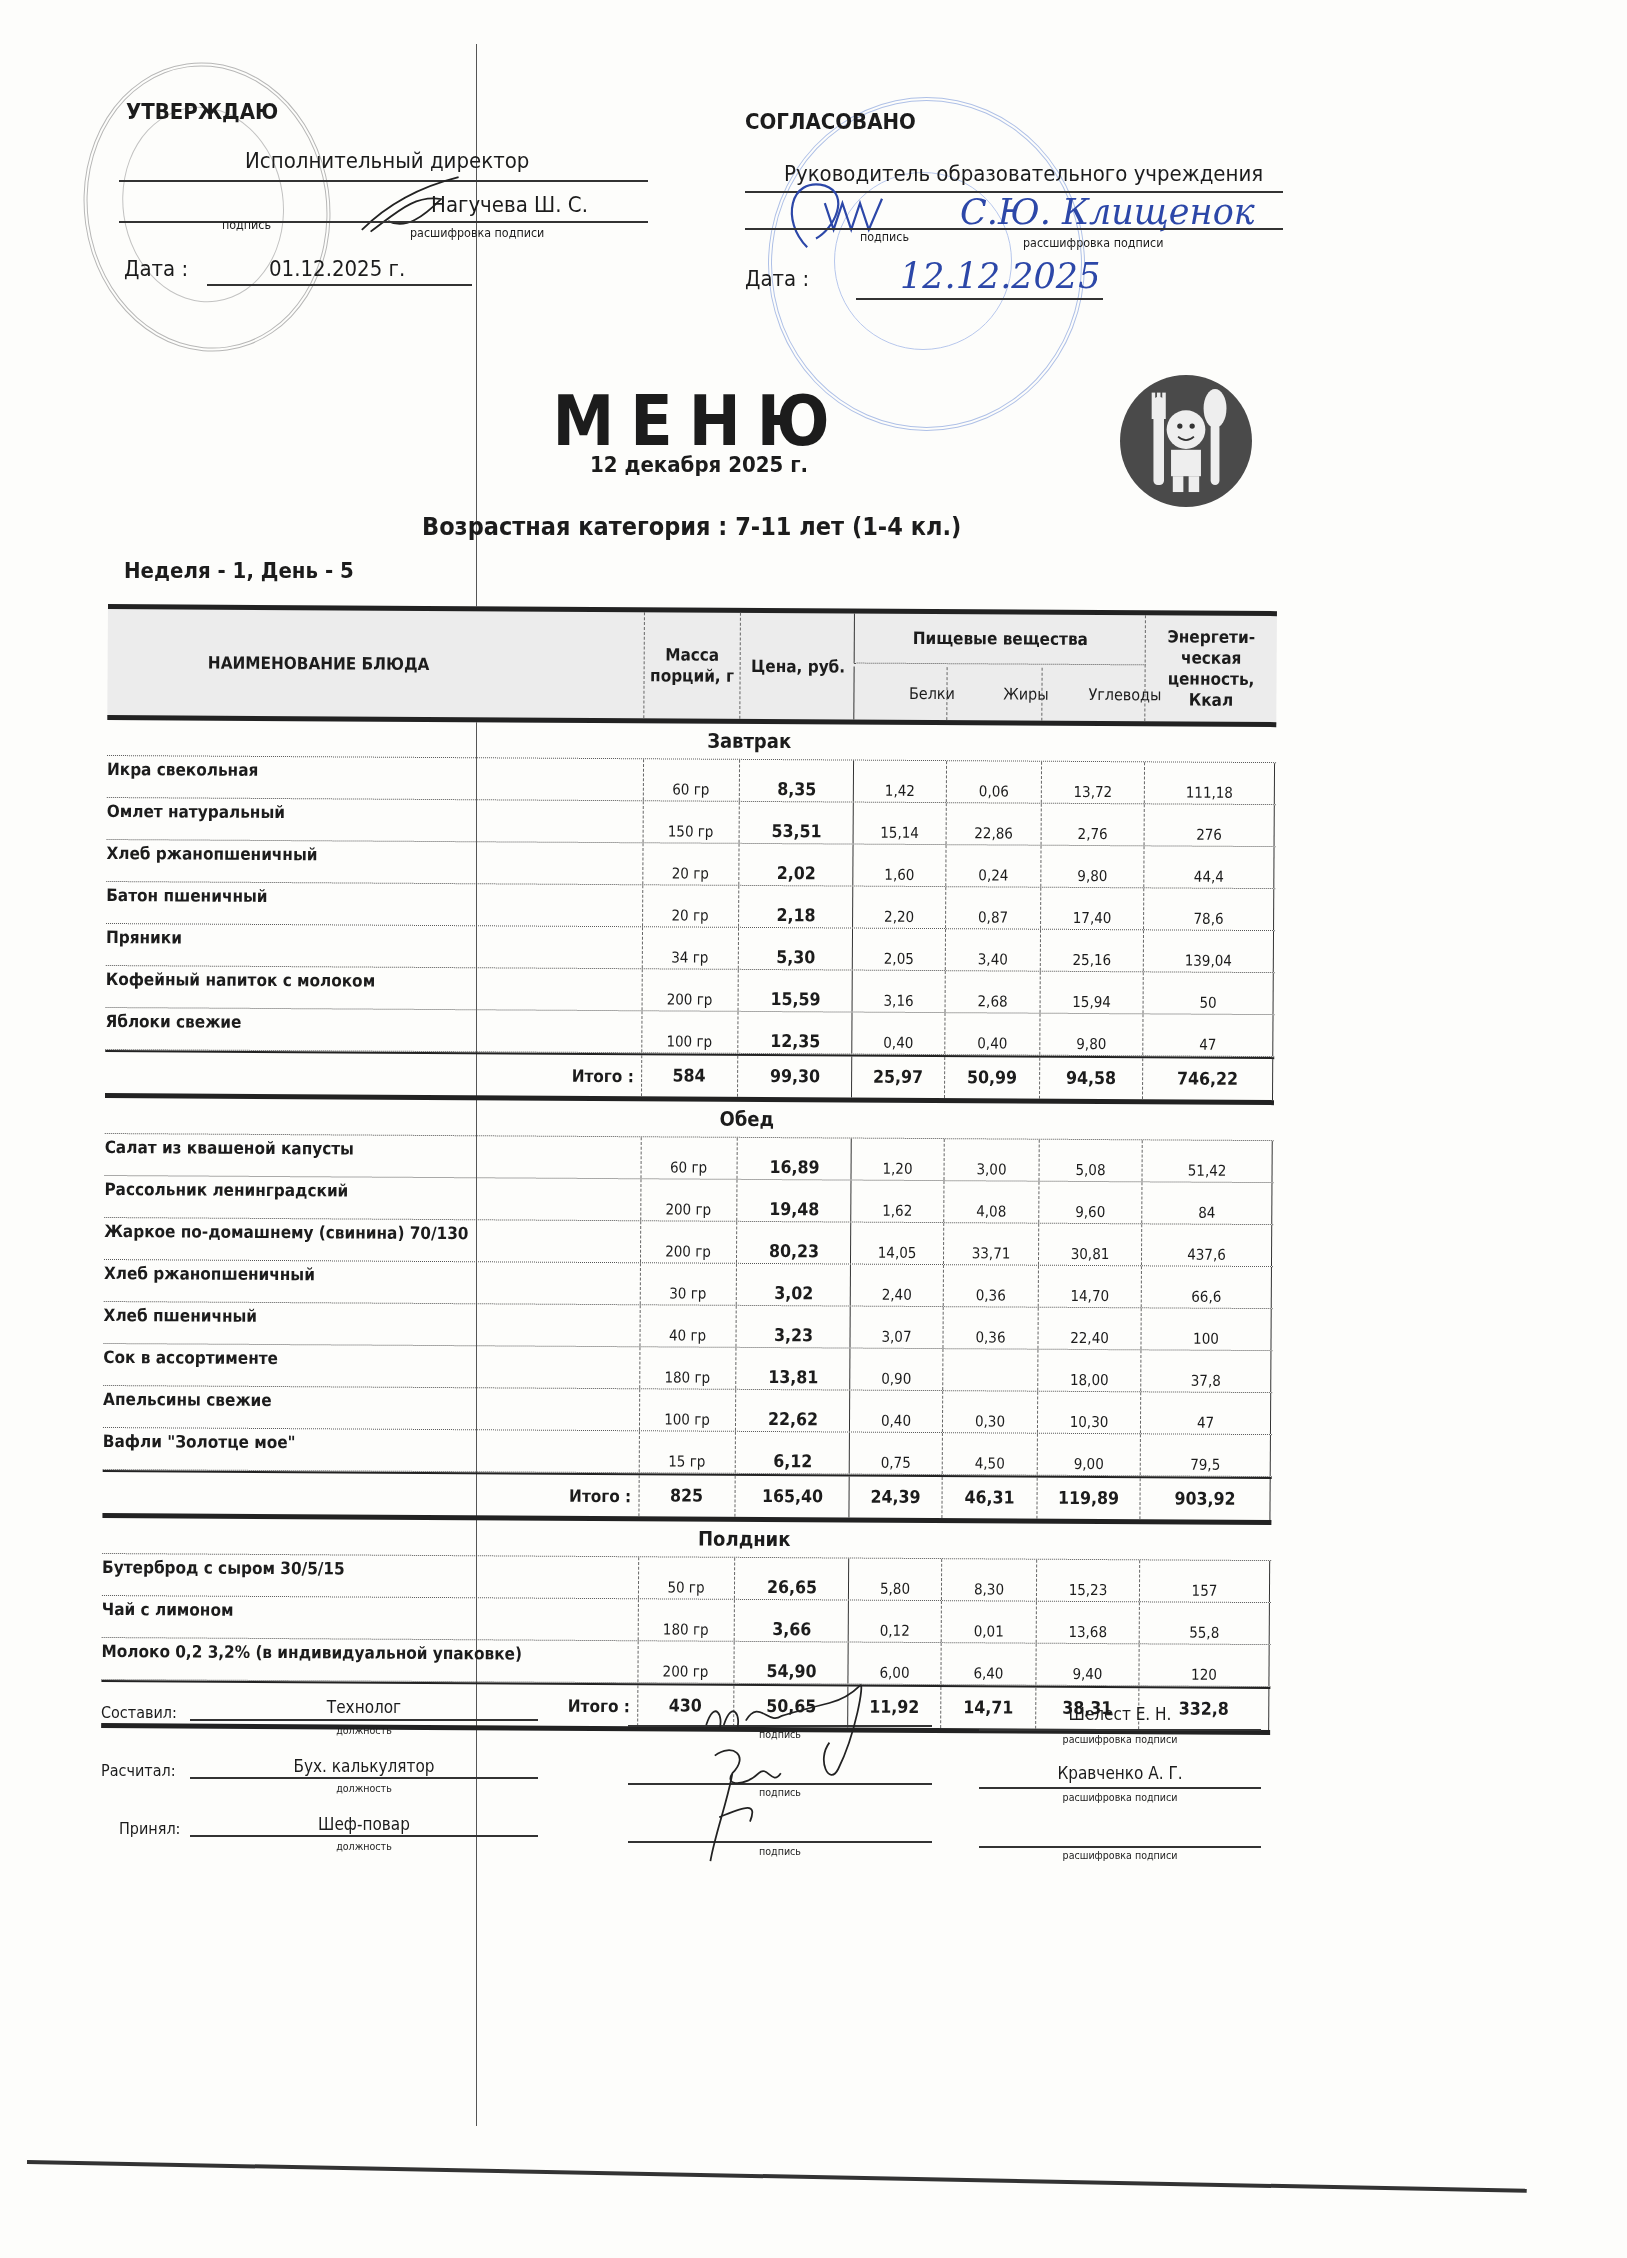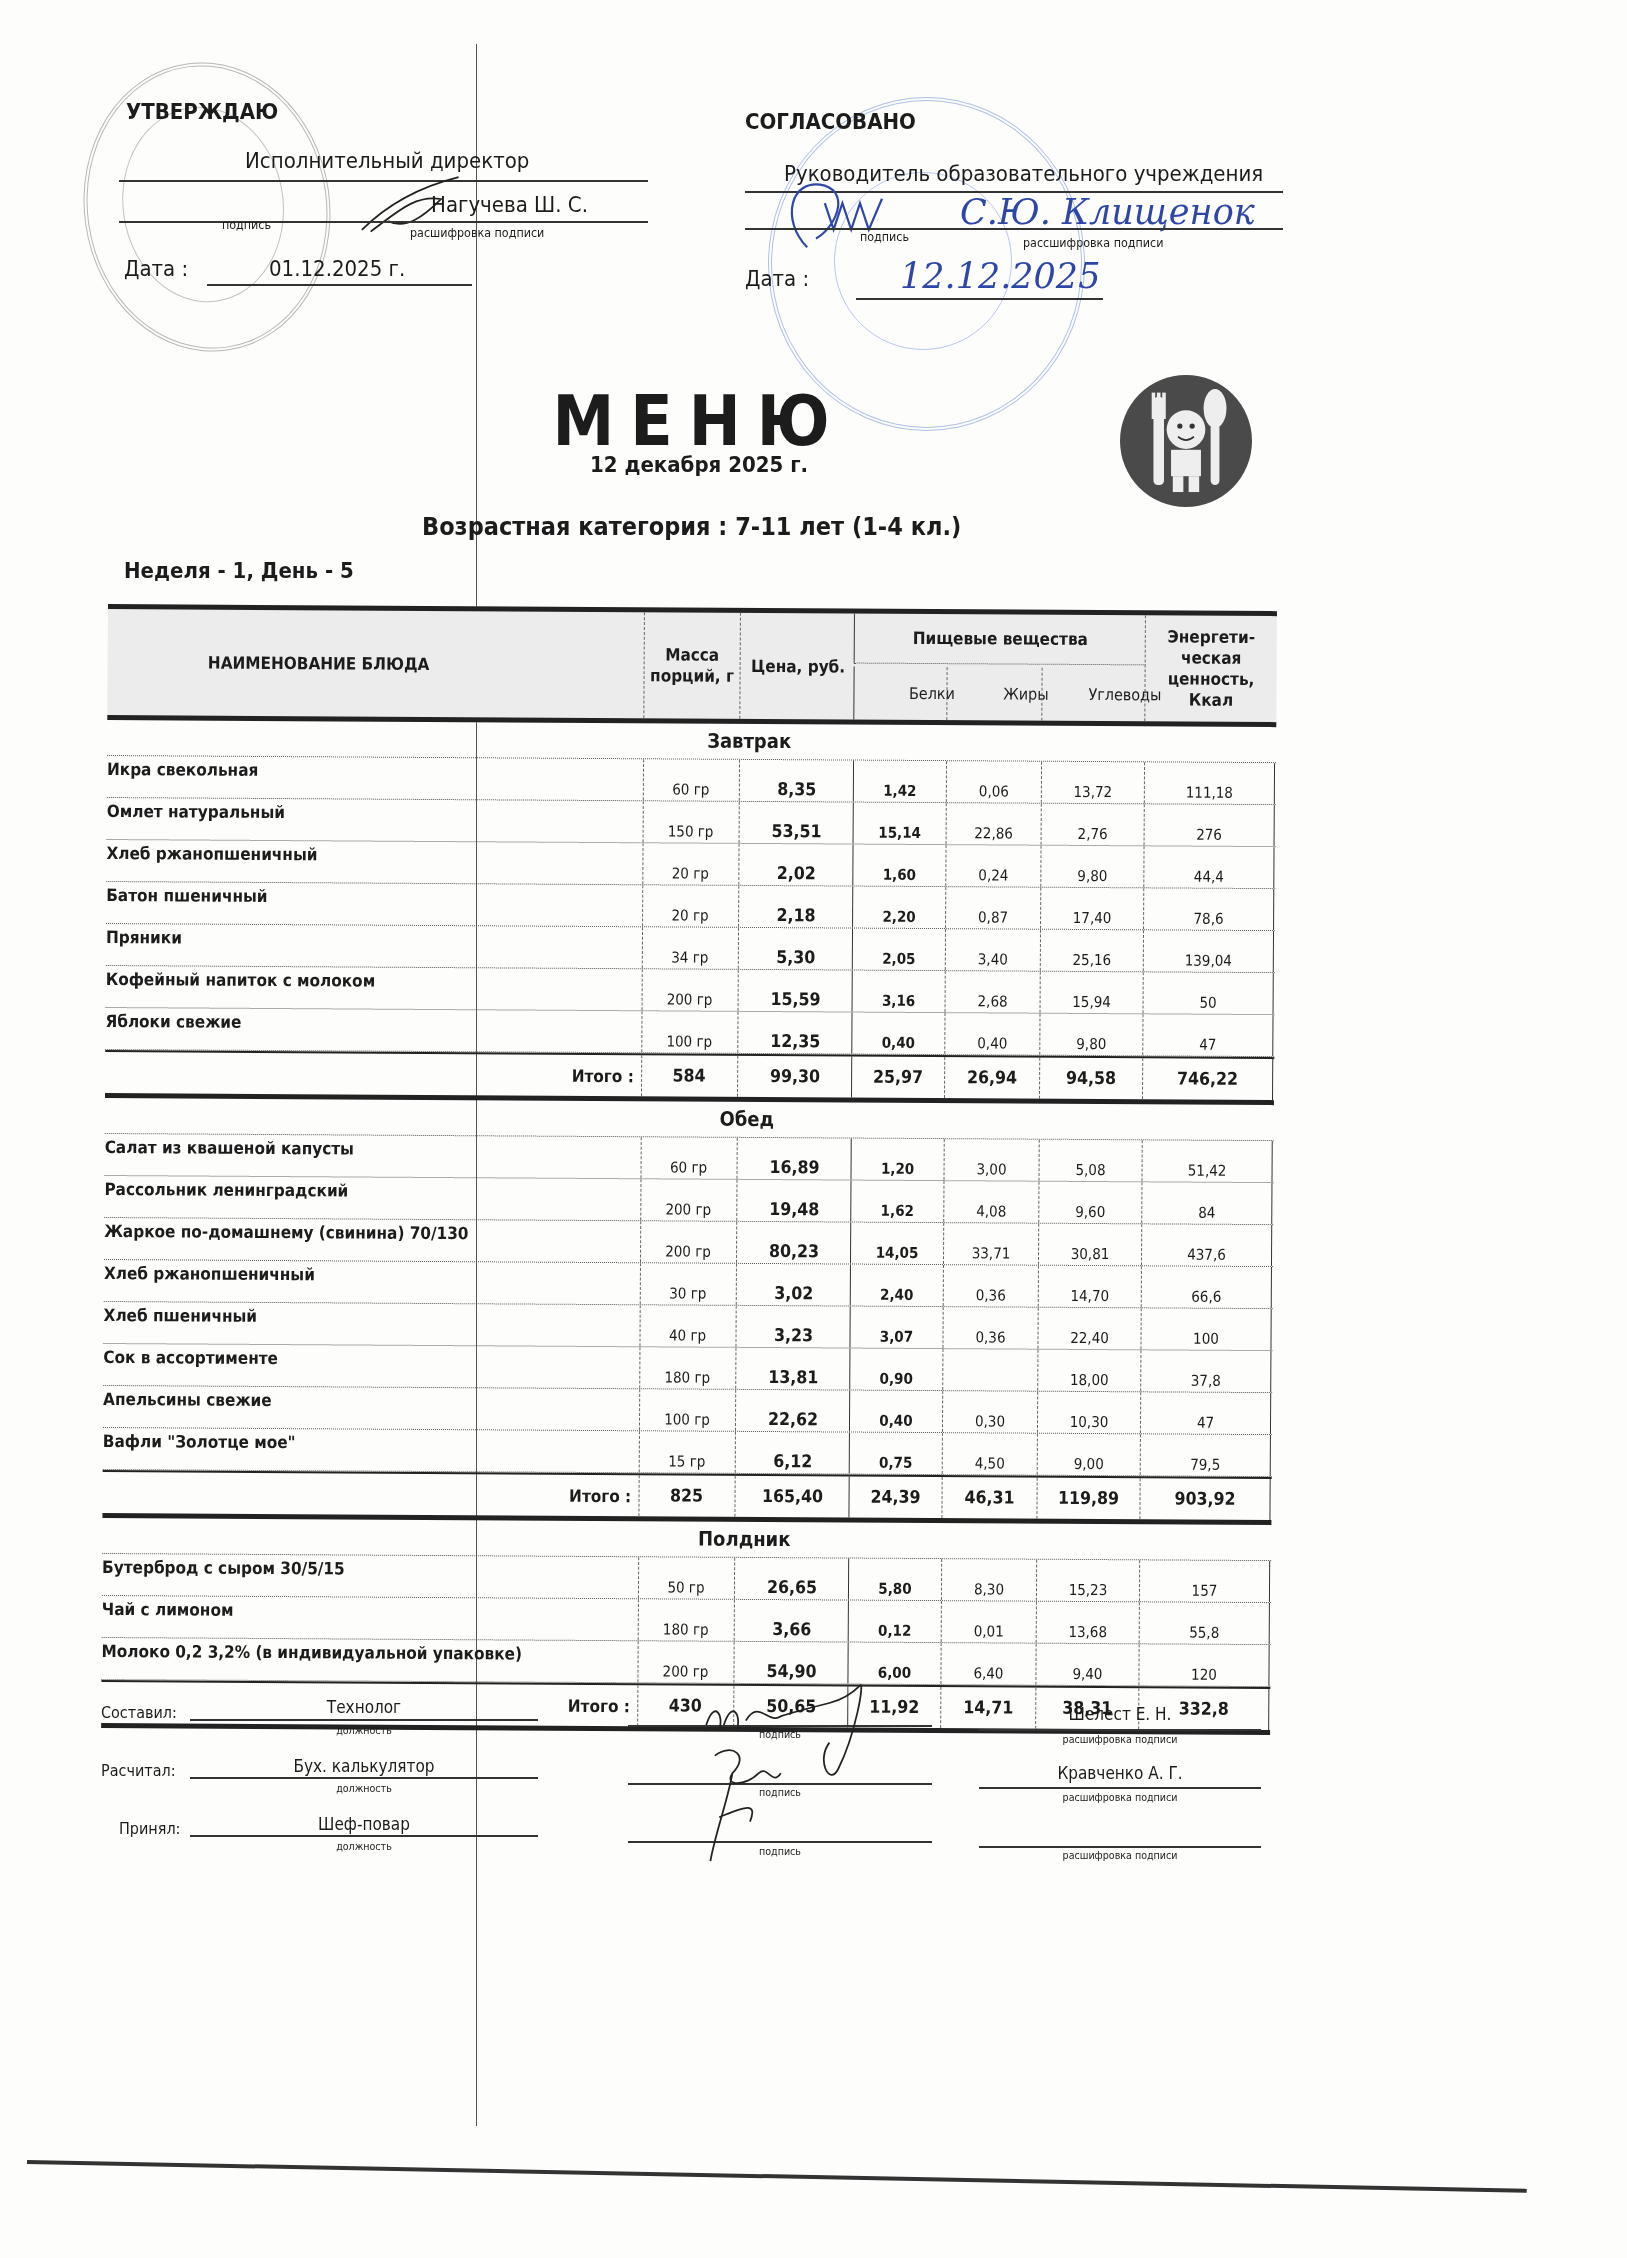--- a/index.html
+++ b/index.html
@@ -47,21 +47,21 @@
   .th.z { left:839px; width:95px; border-left:1.8px dashed #666; }
   .th.u { left:934px; width:103px; border-left:1.8px dashed #666; }
   .th.e { left:1037px; width:131px; border-left:1.8px dashed #666; }
 
   .section { height:35px; text-align:center; font-weight:bold; font-size:20px; line-height:35px; border-bottom:1.8px dotted #555; padding-left:115px; }
   .row { position:relative; height:41px; border-bottom:1.8px dotted #555; }
   .cell { position:absolute; top:0; height:41px; font-size:15px; display:flex; align-items:flex-end; justify-content:center; padding-bottom:1.8px; box-sizing:border-box; }
   .cell.name { left:0; width:618px; justify-content:flex-start; align-items:flex-start; padding-top:2.6px; font-weight:bold; font-size:17px; }
   .cell.mass { left:536px; width:95px; border-left:1.8px dashed #666; }
   .cell.price { left:632px; width:115px; border-left:1.8px dashed #666; font-weight:bold; font-size:17.6px; }
-  .cell.b { left:746px; width:93px; border-left:1.8px solid #333;font-weight:bold; }
+  .cell.b { left:746px; width:93px; border-left:1.8px solid #333; }
   .cell.z { left:839px; width:95px; border-left:1.8px dashed #666; }
   .cell.u { left:934px; width:103px; border-left:1.8px dashed #666; }
   .cell.e { left:1037px; width:131px; border-left:1.8px dashed #666; border-right:1.8px solid #333; }
   .row.total { border-top:2.6px solid #222; border-bottom:5.3px solid #222; height:41px; }
   .row.total .cell { font-weight:bold; font-size:17.6px; align-items:center; }
   .row.total .tlabel { position:absolute; left:371px; width:163px; height:41px; display:flex; align-items:center; justify-content:flex-end; font-weight:bold; font-size:17px; padding-right:5.3px; box-sizing:border-box; }
 
   
   .sig-label { position:absolute; font-size:16px; }
   .sig-val { position:absolute; font-size:17px; text-align:center; }
@@ -208,21 +208,21 @@
         <div class="cell b">0,40</div>
         <div class="cell z">0,40</div>
         <div class="cell u">9,80</div>
         <div class="cell e">47</div>
       </div>
       <div class="row total">
         <div class="tlabel">Итого :</div>
         <div class="cell mass">584</div>
         <div class="cell price">99,30</div>
         <div class="cell b">25,97</div>
-        <div class="cell z">26,94</div>
+        <div class="cell z">50,99</div>
         <div class="cell u">94,58</div>
         <div class="cell e">746,22</div>
       </div>
       <div class="section">Обед</div>
       <div class="row">
         <div class="cell name">Салат из квашеной капусты</div>
         <div class="cell mass">60 гр</div>
         <div class="cell price">16,89</div>
         <div class="cell b">1,20</div>
         <div class="cell z">3,00</div>

